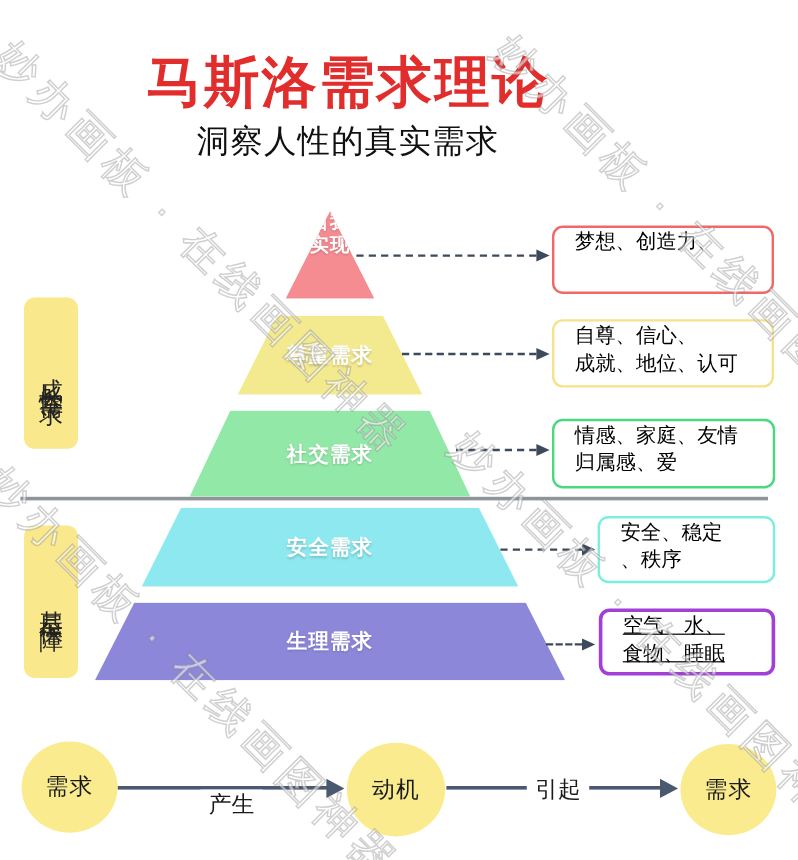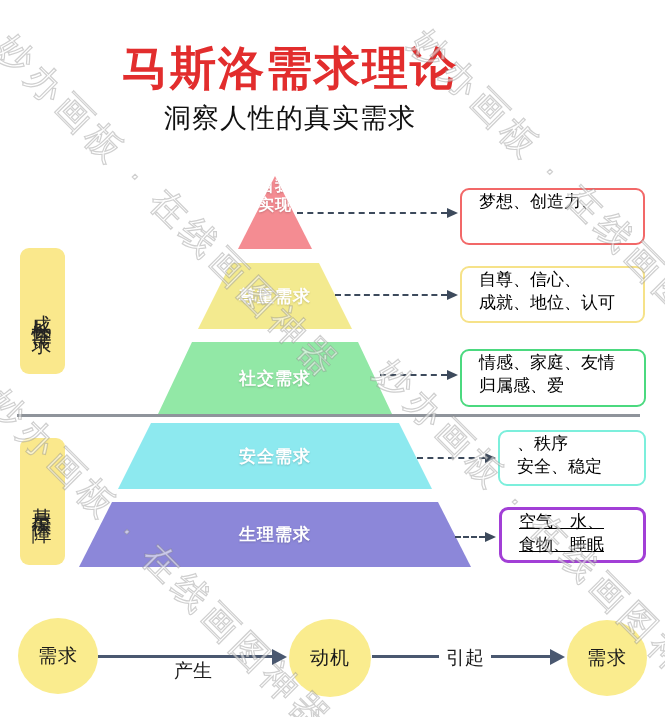--- a/index.html
+++ b/index.html
@@ -139,22 +139,22 @@
   </div>
   <div class="callout" style="left: 460px; top: 349px; width: 186px; height: 58px; border-color: rgb(75, 217, 127);">
     <span>情感、家庭、友情</span>
     <span>归属感、爱</span>
   </div>
   <div class="callout" style="left: 460px; top: 266px; width: 185px; height: 57px; border-width: 2px; border-color: rgb(246, 226, 137);">
     <span>自尊、信心、</span>
     <span>成就、地位、认可</span>
   </div>
   <div class="callout" style="left: 498px; top: 430px; width: 148px; height: 56px; border-width: 2px; border-color: rgb(124, 239, 220);">
+    <span>安全、稳定</span>
     <span>、秩序</span>
-    <span>安全、稳定</span>
   </div>
   <div class="callout" style="left: 499px; top: 507px; width: 147px; height: 56px; border-width: 3px; border-color: rgb(162, 63, 214); text-decoration: underline;">
     <span>空气、水、</span>
     <span>食物、睡眠</span>
   </div>
 
   <div class="dash" style="left:297px; top:212px; width:150px;"></div>
   <div class="ah" style="left:447px; top:207.5px;"></div>
 
   <div class="dash" style="left:335px; top:294px; width:112px;"></div>

